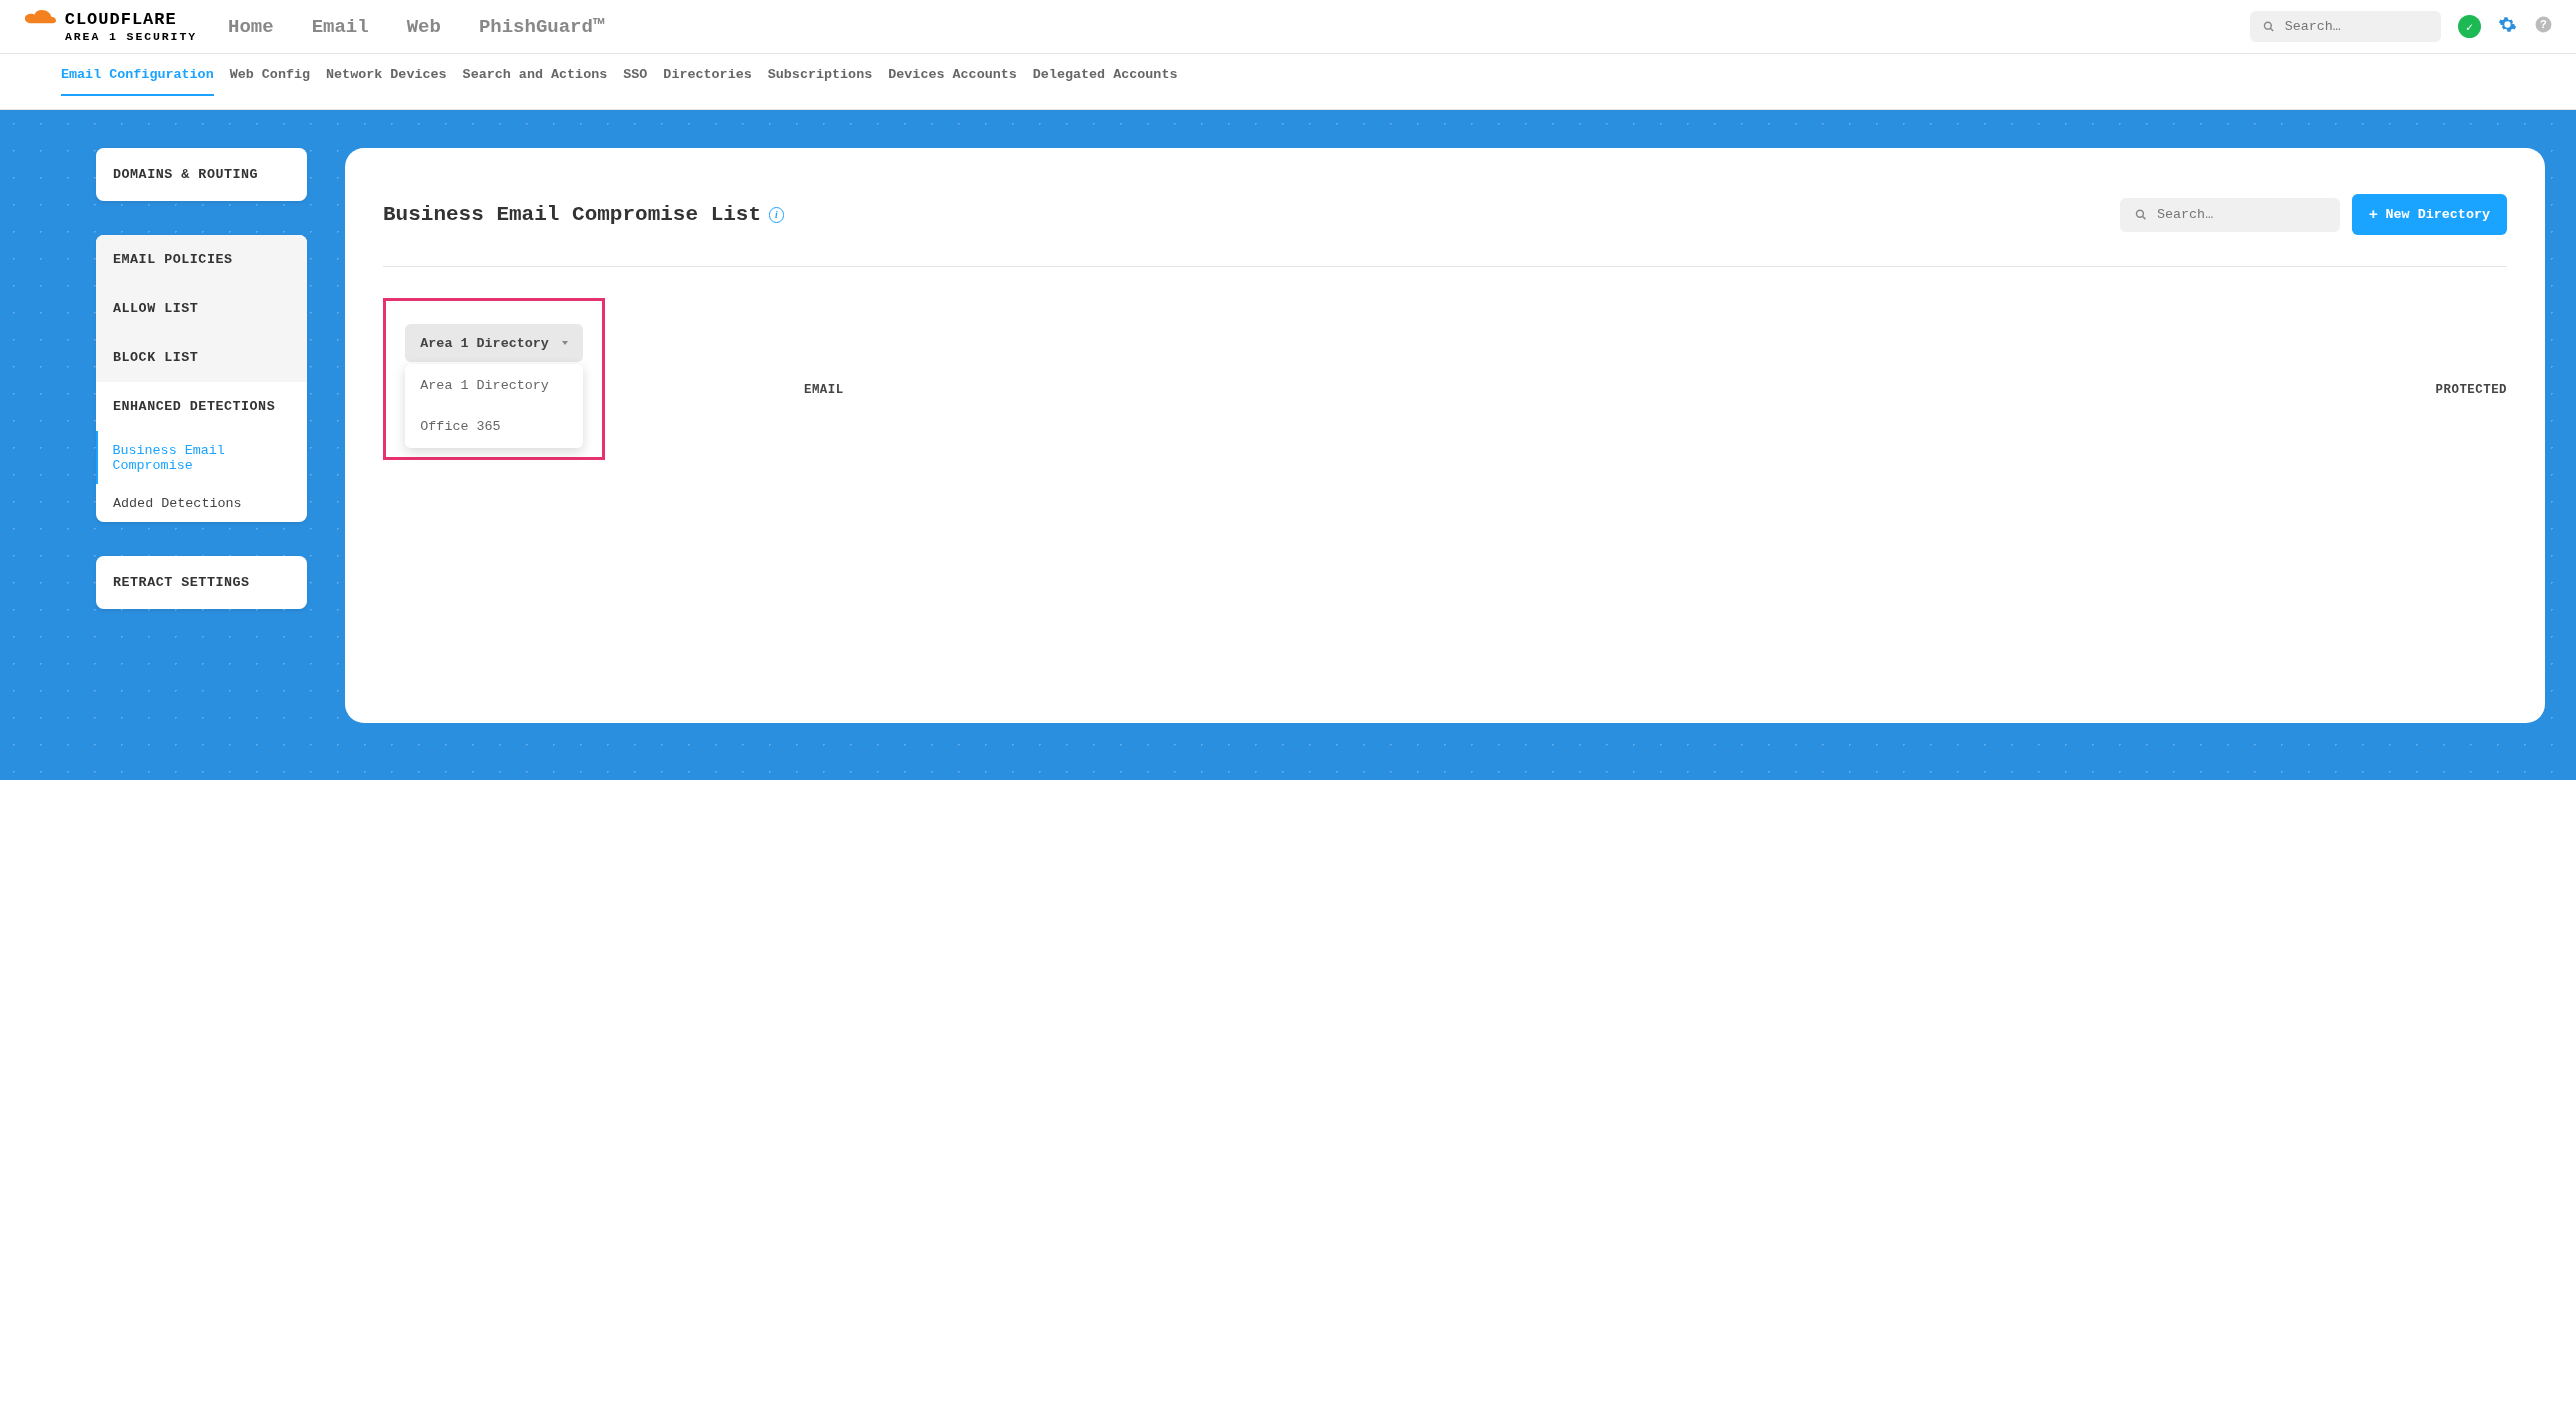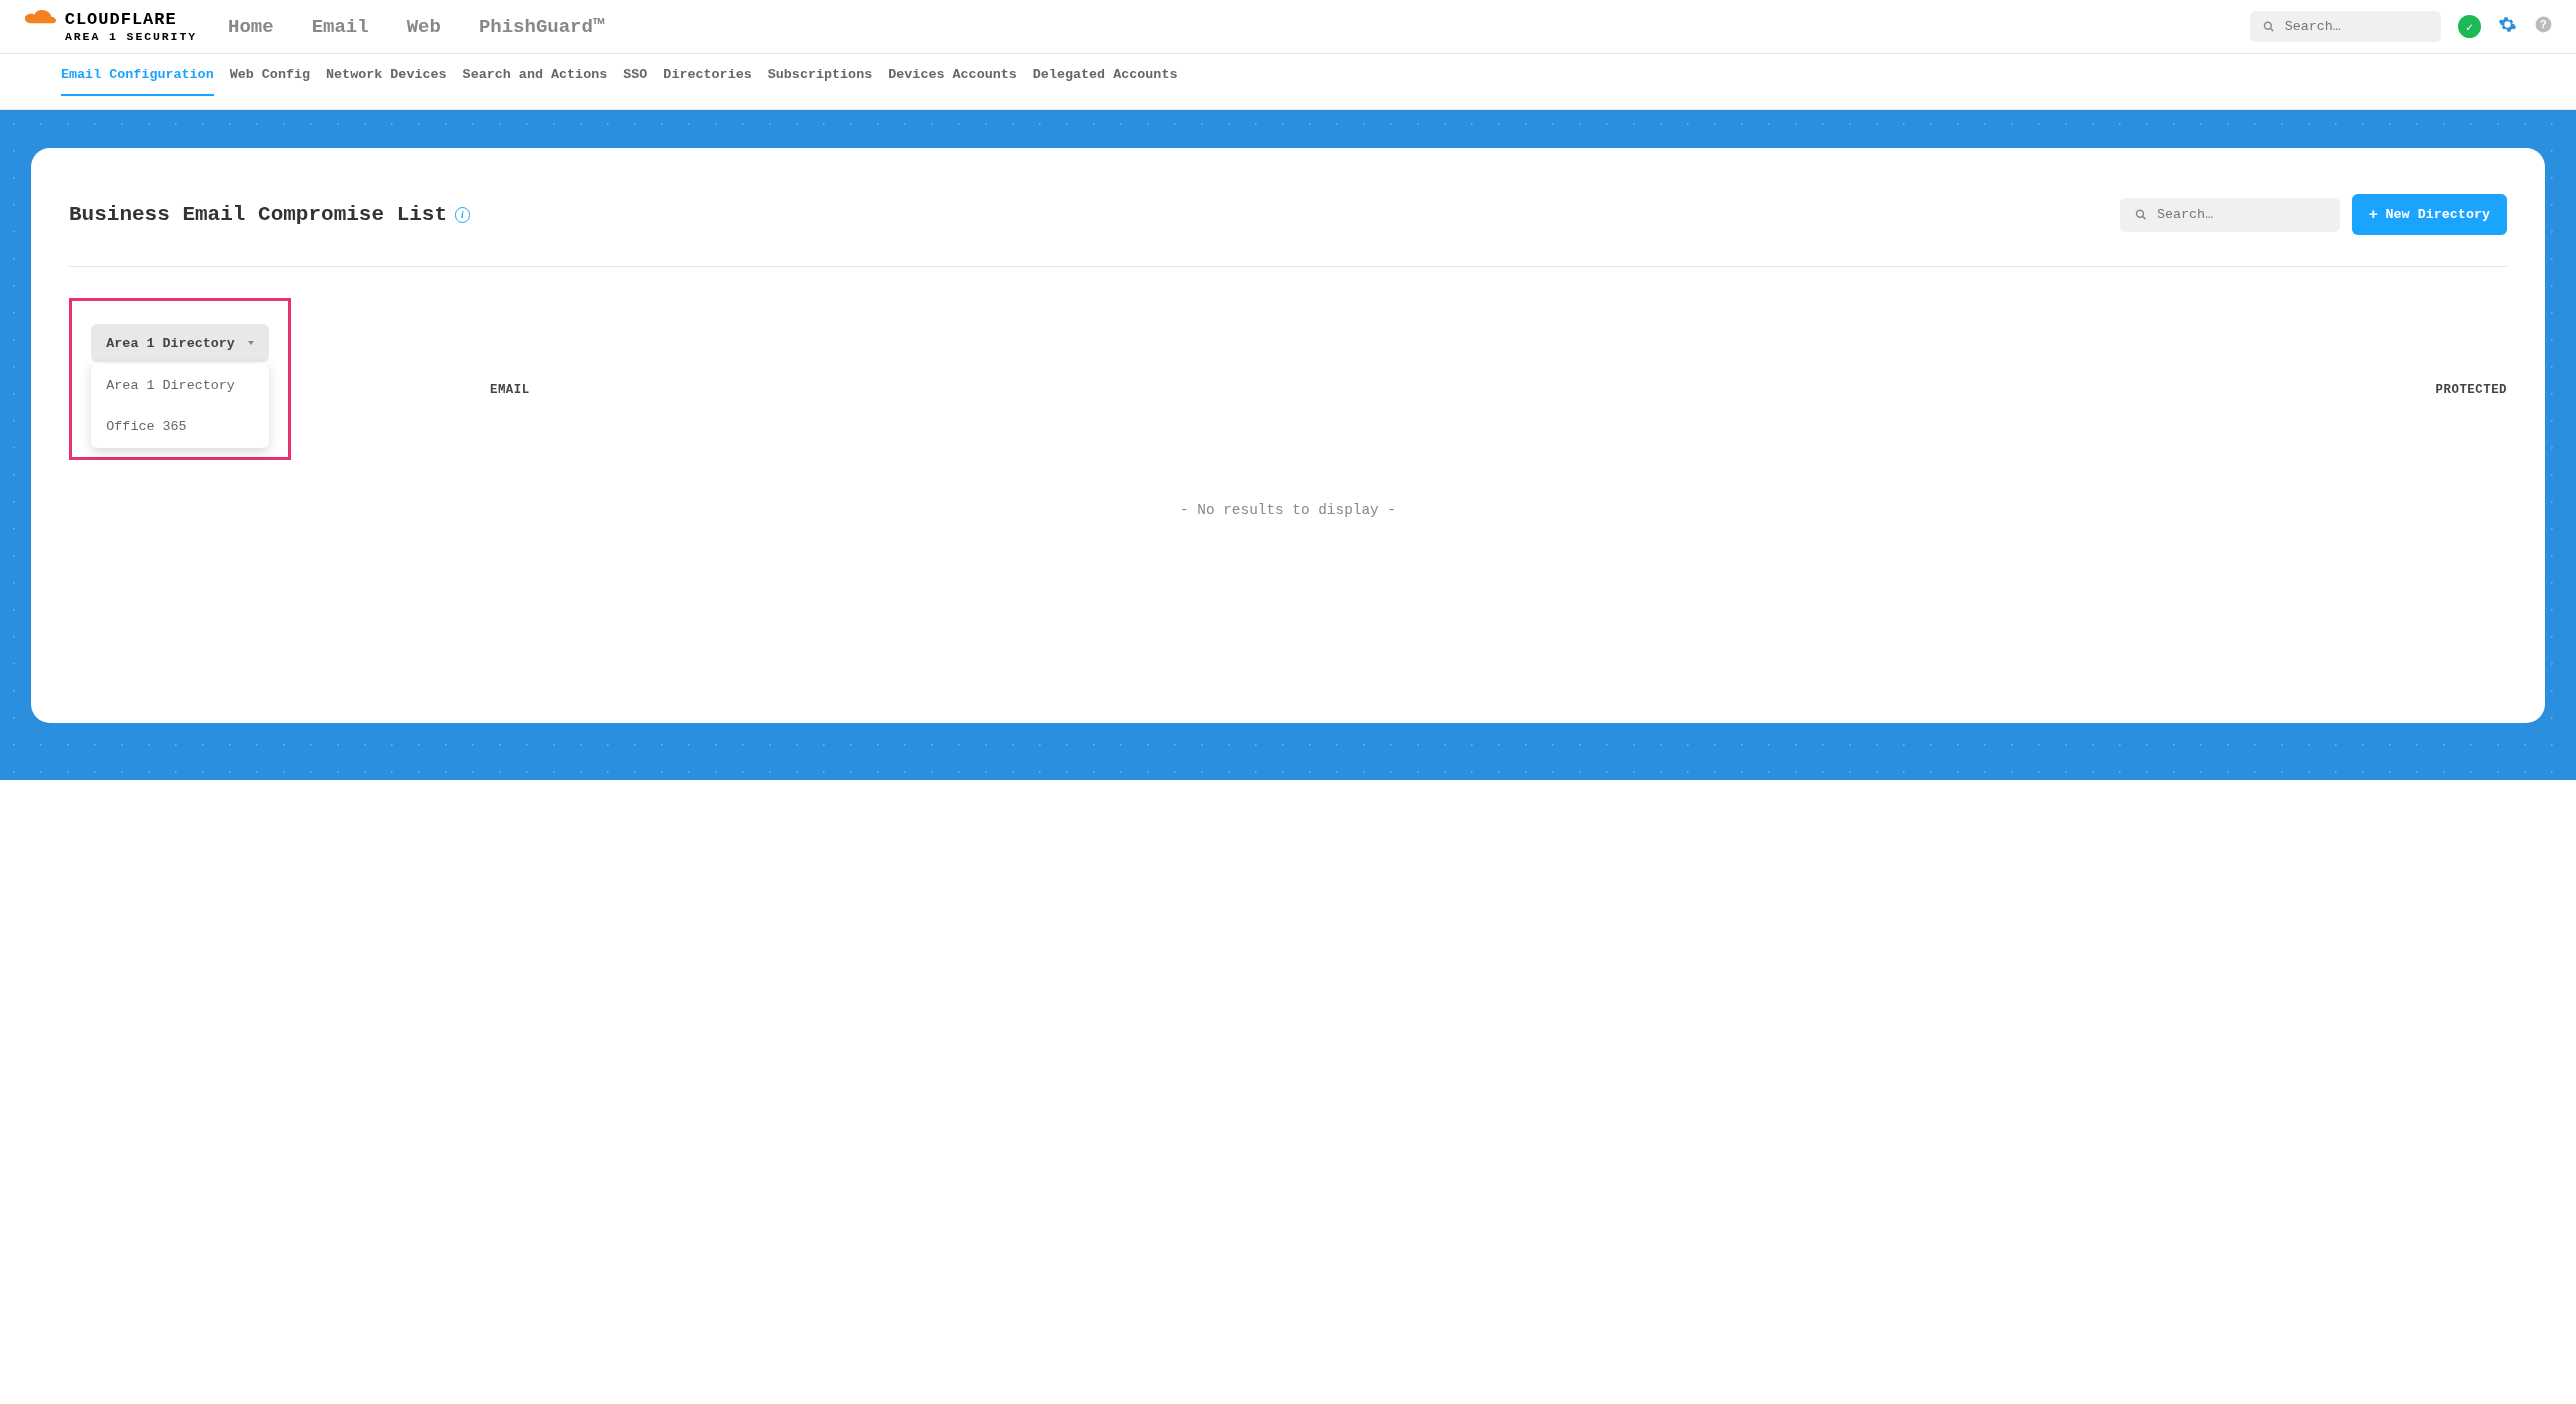--- a/index.html
+++ b/index.html
@@ -100,20 +100,32 @@
   <span class="sitem">Network Devices</span>
   <span class="sitem">Search and Actions</span>
   <span class="sitem">SSO</span>
   <span class="sitem">Directories</span>
   <span class="sitem">Subscriptions</span>
   <span class="sitem">Devices Accounts</span>
   <span class="sitem">Delegated Accounts</span>
 </div>
 
 <div class="workspace">
+  <div class="sidebar">
+    <div class="side-card side-card-solo">DOMAINS &amp; ROUTING</div>
+    <div class="side-card side-list">
+      <div class="side-item hover">EMAIL POLICIES</div>
+      <div class="side-item hover">ALLOW LIST</div>
+      <div class="side-item hover">BLOCK LIST</div>
+      <div class="side-item">ENHANCED DETECTIONS</div>
+      <div class="side-sub active">Business Email Compromise</div>
+      <div class="side-sub">Added Detections</div>
+    </div>
+    <div class="side-card side-card-solo">RETRACT SETTINGS</div>
+  </div>
 
   <div class="main-card">
     <div class="main-head">
       <h1 class="page-title">
         <span>Business Email Compromise List</span>
         <span class="info-ic">i</span>
       </h1>
       <div class="head-right">
         <div class="search-main">
           <svg class="search-ic" width="13.4" height="13.4" viewBox="0 0 24 24" fill="none" stroke="currentColor" stroke-width="3">
@@ -142,16 +154,15 @@
         <div class="dropdown-opt">Office 365</div>
       </div>
     </div>
 
     <div class="table-head">
       <div class="th-name"></div>
       <div class="th-email">EMAIL</div>
       <div class="th-protected">PROTECTED</div>
     </div>
 
-    <div class="no-results">- No results to display -</div>
   </div>
 </div>
 
 
 </body></html>

